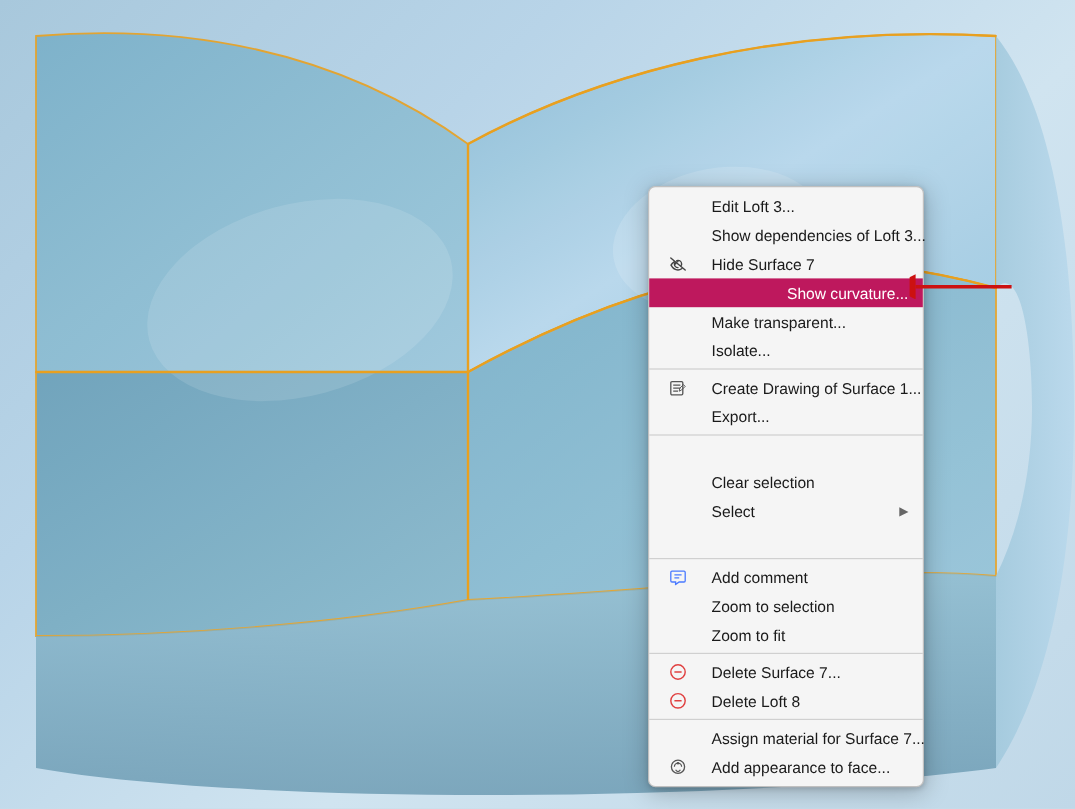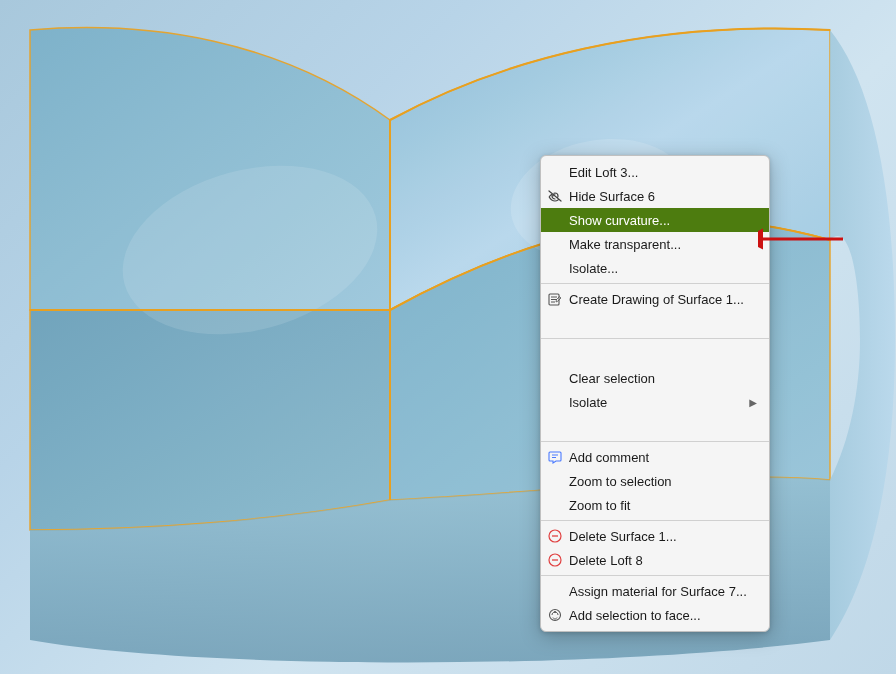--- a/index.html
+++ b/index.html
@@ -39,31 +39,32 @@
       width: 230px;
       padding: 4px 0;
       z-index: 100;
       font-size: 13px;
       color: #1a1a1a;
     }
 
     .menu-item {
       display: flex;
       align-items: center;
-      padding: 4px 12px 4px 6px;
+      padding: 4px 12px 4px 16px;
       cursor: pointer;
       white-space: nowrap;
       position: relative;
       min-height: 22px;
-      gap: 6px;
+      gap: 20px;
     }
 
     .menu-item.highlighted {
-      background: #4d7c0f;
+      background: #be185d;
       color: white;
+      text-align: right;
     }
 
     .menu-icon {
       width: 16px;
       height: 16px;
       flex-shrink: 0;
       display: flex;
       align-items: center;
       justify-content: center;
       font-size: 12px;
@@ -165,30 +166,34 @@
   </svg>
 </div>
 
 <div class="context-menu">
 
   <div class="menu-item">
     <span class="menu-icon"></span>
     <span class="menu-label">Edit Loft 3...</span>
   </div>
 
+  <div class="menu-item">
+    <span class="menu-icon"></span>
+    <span class="menu-label">Show dependencies of Loft 3...</span>
+  </div>
 
   <div class="menu-item">
     <span class="menu-icon icon-hide">
       <svg width="14" height="12" viewBox="0 0 14 12" fill="none" xmlns="http://www.w3.org/2000/svg">
         <path d="M1 1L13 11M6 3.2C6.32 3.07 6.66 3 7 3C8.66 3 10 4.34 10 6C10 6.34 9.93 6.68 9.8 7M3.5 4.5C2.56 5.12 1.74 5.97 1.2 7C2.6 9.5 4.68 11 7 11C8.1 11 9.14 10.62 10.04 9.96" stroke="#444" stroke-width="1.2" stroke-linecap="round"></path>
         <path d="M5 6C5 4.9 5.9 4 7 4" stroke="#444" stroke-width="1.2" stroke-linecap="round"></path>
         <path d="M7 9C5.34 9 4 7.66 4 6C4 5.66 4.07 5.32 4.2 5" stroke="#444" stroke-width="1.2" stroke-linecap="round"></path>
       </svg>
     </span>
-    <span class="menu-label">Hide Surface 6</span>
+    <span class="menu-label">Hide Surface 7</span>
   </div>
 
   <div class="menu-item highlighted">
     <span class="menu-icon"></span>
     <span class="menu-label">Show curvature...</span>
   </div>
 
   <div class="menu-item">
     <span class="menu-icon"></span>
     <span class="menu-label">Make transparent...</span>
@@ -209,36 +214,37 @@
         <line x1="3" y1="6.5" x2="9" y2="6.5" stroke="#555" stroke-width="1"></line>
         <line x1="3" y1="9" x2="7" y2="9" stroke="#555" stroke-width="1"></line>
         <path d="M10 8 L13 5 L11.5 3.5 L8.5 6.5 L8 9 L10 8Z" stroke="#555" stroke-width="0.8" fill="none"></path>
       </svg>
     </span>
     <span class="menu-label">Create Drawing of Surface 1...</span>
   </div>
 
   <div class="menu-item">
     <span class="menu-icon"></span>
+    <span class="menu-label">Export...</span>
   </div>
 
   <div class="menu-separator"></div>
 
   <div class="menu-item">
     <span class="menu-icon"></span>
   </div>
 
   <div class="menu-item">
     <span class="menu-icon"></span>
     <span class="menu-label">Clear selection</span>
   </div>
 
   <div class="menu-item">
     <span class="menu-icon"></span>
-    <span class="menu-label">Isolate</span>
+    <span class="menu-label">Select</span>
     <span class="menu-arrow">▶</span>
   </div>
 
   <div class="menu-item">
     <span class="menu-icon"></span>
   </div>
 
   <div class="menu-separator"></div>
 
   <div class="menu-item">
@@ -264,21 +270,21 @@
 
   <div class="menu-separator"></div>
 
   <div class="menu-item">
     <span class="menu-icon icon-delete">
       <svg width="14" height="14" viewBox="0 0 14 14" fill="none" xmlns="http://www.w3.org/2000/svg">
         <circle cx="7" cy="7" r="6" stroke="#e04040" stroke-width="1.2" fill="none"></circle>
         <line x1="4" y1="7" x2="10" y2="7" stroke="#e04040" stroke-width="1.3"></line>
       </svg>
     </span>
-    <span class="menu-label">Delete Surface 1...</span>
+    <span class="menu-label">Delete Surface 7...</span>
   </div>
 
   <div class="menu-item">
     <span class="menu-icon icon-delete">
       <svg width="14" height="14" viewBox="0 0 14 14" fill="none" xmlns="http://www.w3.org/2000/svg">
         <circle cx="7" cy="7" r="6" stroke="#e04040" stroke-width="1.2" fill="none"></circle>
         <line x1="4" y1="7" x2="10" y2="7" stroke="#e04040" stroke-width="1.3"></line>
       </svg>
     </span>
     <span class="menu-label">Delete Loft 8</span>
@@ -294,16 +300,16 @@
 
   <div class="menu-item">
     <span class="menu-icon icon-appearance">
       <svg width="14" height="14" viewBox="0 0 14 14" fill="none" xmlns="http://www.w3.org/2000/svg">
         <circle cx="7" cy="7" r="5.5" stroke="#555" stroke-width="1.1" fill="none"></circle>
         <path d="M4 7C4 5.34 5.34 4 7 4C8.66 4 10 5.34 10 7" stroke="#555" stroke-width="1" fill="none"></path>
         <circle cx="7" cy="4" r="1" fill="#555"></circle>
         <path d="M5 9.5C5.5 10.5 6.2 11 7 11C7.8 11 8.5 10.5 9 9.5" stroke="#555" stroke-width="1" fill="none"></path>
       </svg>
     </span>
-    <span class="menu-label">Add selection to face...</span>
+    <span class="menu-label">Add appearance to face...</span>
   </div>
 
 </div>
 
 </body></html>

